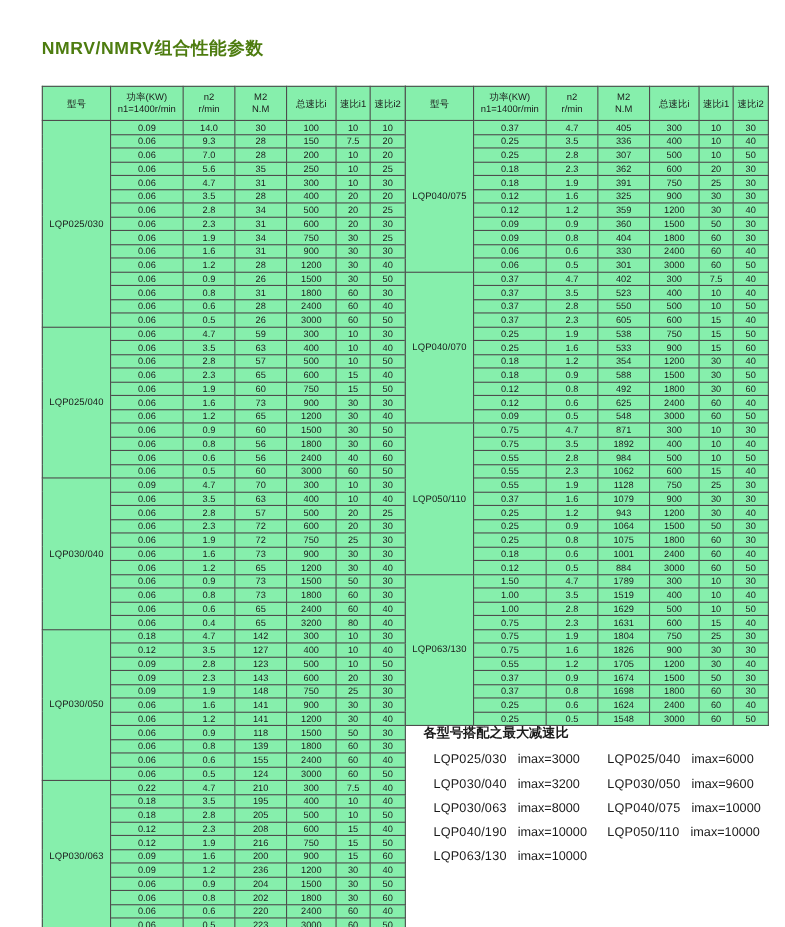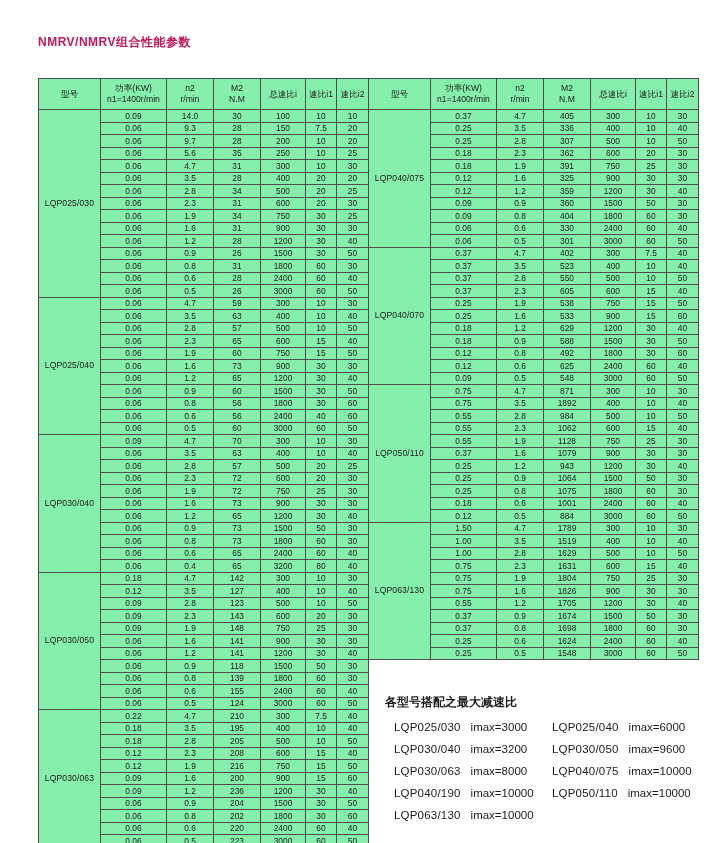--- a/index.html
+++ b/index.html
@@ -12,24 +12,24 @@
     position: relative;
     width: 714px;
     height: 843px;
     background: #ffffff;
     overflow: hidden;
   }
   .page-title {
     position: absolute;
     left: 38px;
     top: 34px;
-    font-size: 12px;
+    font-size: 16px;
     font-weight: bold;
     letter-spacing: 0.5px;
-    color: #be185d;
+    color: #4d7c0f;
   }
   .tbl-wrap-left  { position: absolute; left: 38px;  top: 62px; }
   .tbl-wrap-right { position: absolute; left: 368px; top: 62px; }
 
   table.perf {
     border-collapse: collapse;
     table-layout: fixed;
     background: #86efac;
     margin-top: 16px;
   }
@@ -56,21 +56,20 @@
   }
   table.perf td.model-cell {
     font-size: 8.6px;
     letter-spacing: 0.1px;
   }
   .notes {
     position: absolute;
     left: 385px;
     top: 658px;
     width: 325px;
-    margin-top: 36px;
   }
   .notes-heading {
     font-size: 12px;
     font-weight: bold;
     color: #1b1b1b;
     margin-bottom: 10px;
   }
   .imax-grid {
     display: grid;
     grid-template-columns: 158px 1fr;
@@ -128,21 +127,21 @@
           <tr>
             <td>0.06</td>
             <td>9.3</td>
             <td>28</td>
             <td>150</td>
             <td>7.5</td>
             <td>20</td>
           </tr>
           <tr>
             <td>0.06</td>
-            <td>9.7</td>
+            <td>7.0</td>
             <td>28</td>
             <td>200</td>
             <td>10</td>
             <td>20</td>
           </tr>
           <tr>
             <td>0.06</td>
             <td>5.6</td>
             <td>35</td>
             <td>250</td>
@@ -764,21 +763,21 @@
             <td>0.25</td>
             <td>1.6</td>
             <td>533</td>
             <td>900</td>
             <td>15</td>
             <td>60</td>
           </tr>
           <tr>
             <td>0.18</td>
             <td>1.2</td>
-            <td>629</td>
+            <td>354</td>
             <td>1200</td>
             <td>30</td>
             <td>40</td>
           </tr>
           <tr>
             <td>0.18</td>
             <td>0.9</td>
             <td>588</td>
             <td>1500</td>
             <td>30</td>

